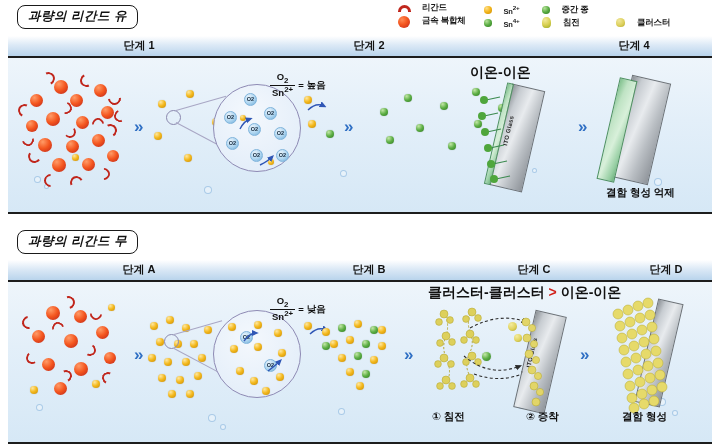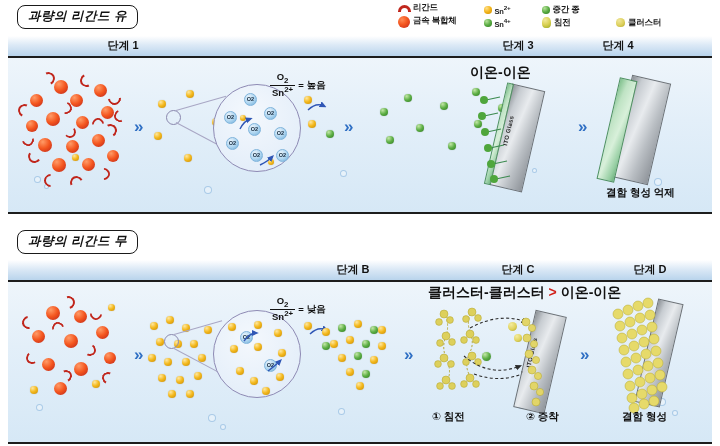--- a/index.html
+++ b/index.html
@@ -26,21 +26,21 @@
     position: absolute;
     left: 398px;
     top: 2px;
     width: 320px;
     height: 30px;
   }
   .legend-item {
     position: absolute;
     display: flex;
     align-items: center;
-    gap: 3px;
+    gap: 12px;
     white-space: nowrap;
   }
   .legend-label {
     font-size: 8.5px;
     font-weight: bold;
     color: #1a1a1a;
     letter-spacing: -0.2px;
   }
   .legend-label.sci { font-size: 7.5px; }
   .lg-swatch { width: 12px; height: 12px; position: relative; flex: 0 0 auto; }
@@ -98,20 +98,21 @@
     border-bottom: 2.2px solid #1d1d1d;
   }
   .step-head {
     position: absolute;
     top: 2px;
     font-size: 11px;
     font-weight: bold;
     color: #111;
     text-align: center;
     white-space: nowrap;
+    padding-left: 16px;
   }
   .stage {
     position: absolute;
     left: 8px;
     width: 704px;
     background: linear-gradient(to bottom, #eef5fb 0%, #e3eff9 40%, #d6e8f6 100%);
     border-bottom: 2.2px solid #1d1d1d;
     overflow: hidden;
   }
 
@@ -291,21 +292,21 @@
       <span class="legend-label">클러스터</span>
     </div>
   </div>
 
   <div class="panel">
 
     <div class="panel-title" style="left:17px; top:5px;">과량의 리간드 유</div>
 
     <div class="header-band" style="top:36px;">
       <div class="step-head" style="left:0px; width:230px;">단계 1</div>
-      <div class="step-head" style="left:440px; width:140px;">단계 3</div>
+      <div class="step-head" style="left:230px; width:230px;">단계 2</div>
       <div class="step-head" style="left:548px; width:124px;">단계 4</div>
     </div>
 
     <div class="stage" style="top:58px; height:154px;">
 
       <div class="bubble" style="left:26px; top:118px; width:5px; height:5px;"></div>
       <div class="bubble" style="left:36px; top:126px; width:3px; height:3px;"></div>
       <div class="bubble" style="left:196px; top:128px; width:6px; height:6px;"></div>
       <div class="bubble" style="left:332px; top:112px; width:5px; height:5px;"></div>
       <div class="bubble" style="left:514px; top:100px; width:5px; height:5px;"></div>
@@ -457,20 +458,21 @@
       </div>
 
     </div>
   </div>
 
   <div class="panel">
 
     <div class="panel-title" style="left:17px; top:230px;">과량의 리간드 무</div>
 
     <div class="header-band" style="top:260px;">
+      <div class="step-head" style="left:0px; width:230px;">단계 A</div>
       <div class="step-head" style="left:230px; width:230px;">단계 B</div>
       <div class="step-head" style="left:440px; width:140px;">단계 C</div>
       <div class="step-head" style="left:580px; width:124px;">단계 D</div>
     </div>
 
     <div class="stage" style="top:282px; height:160px;">
 
       <div class="bubble" style="left:28px; top:122px; width:5px; height:5px;"></div>
       <div class="bubble" style="left:200px; top:132px; width:6px; height:6px;"></div>
       <div class="bubble" style="left:212px; top:142px; width:4px; height:4px;"></div>

